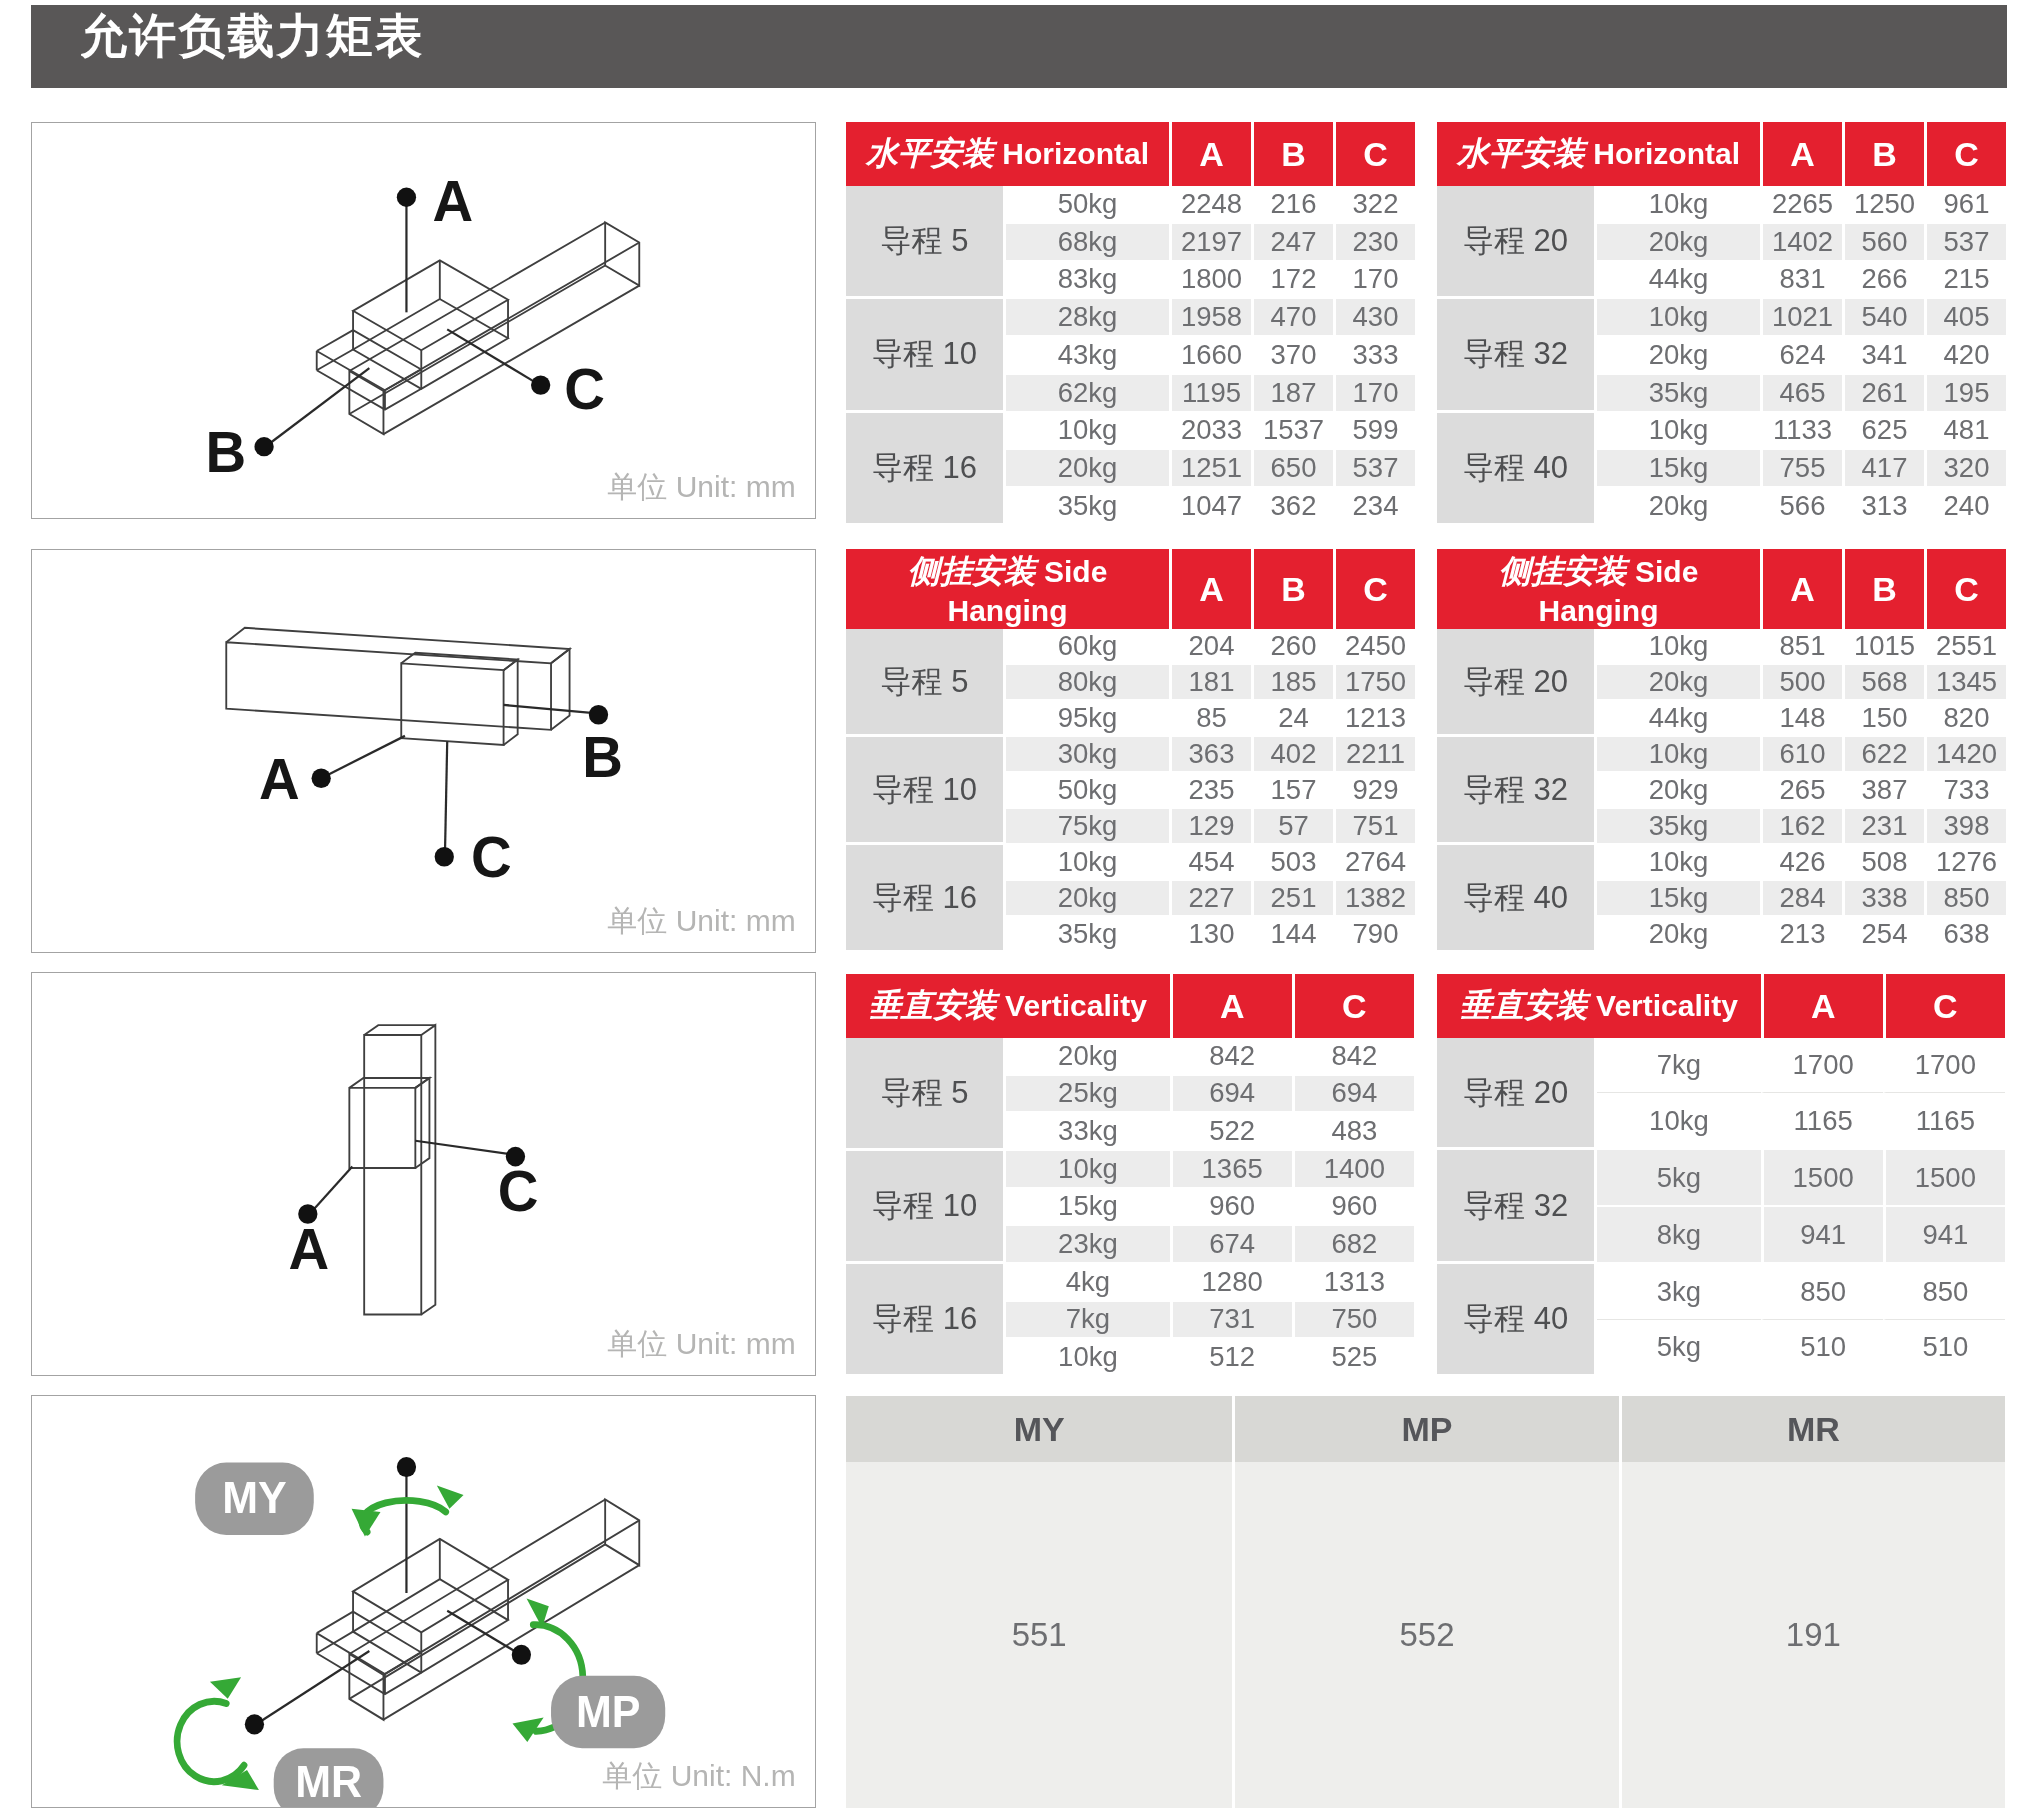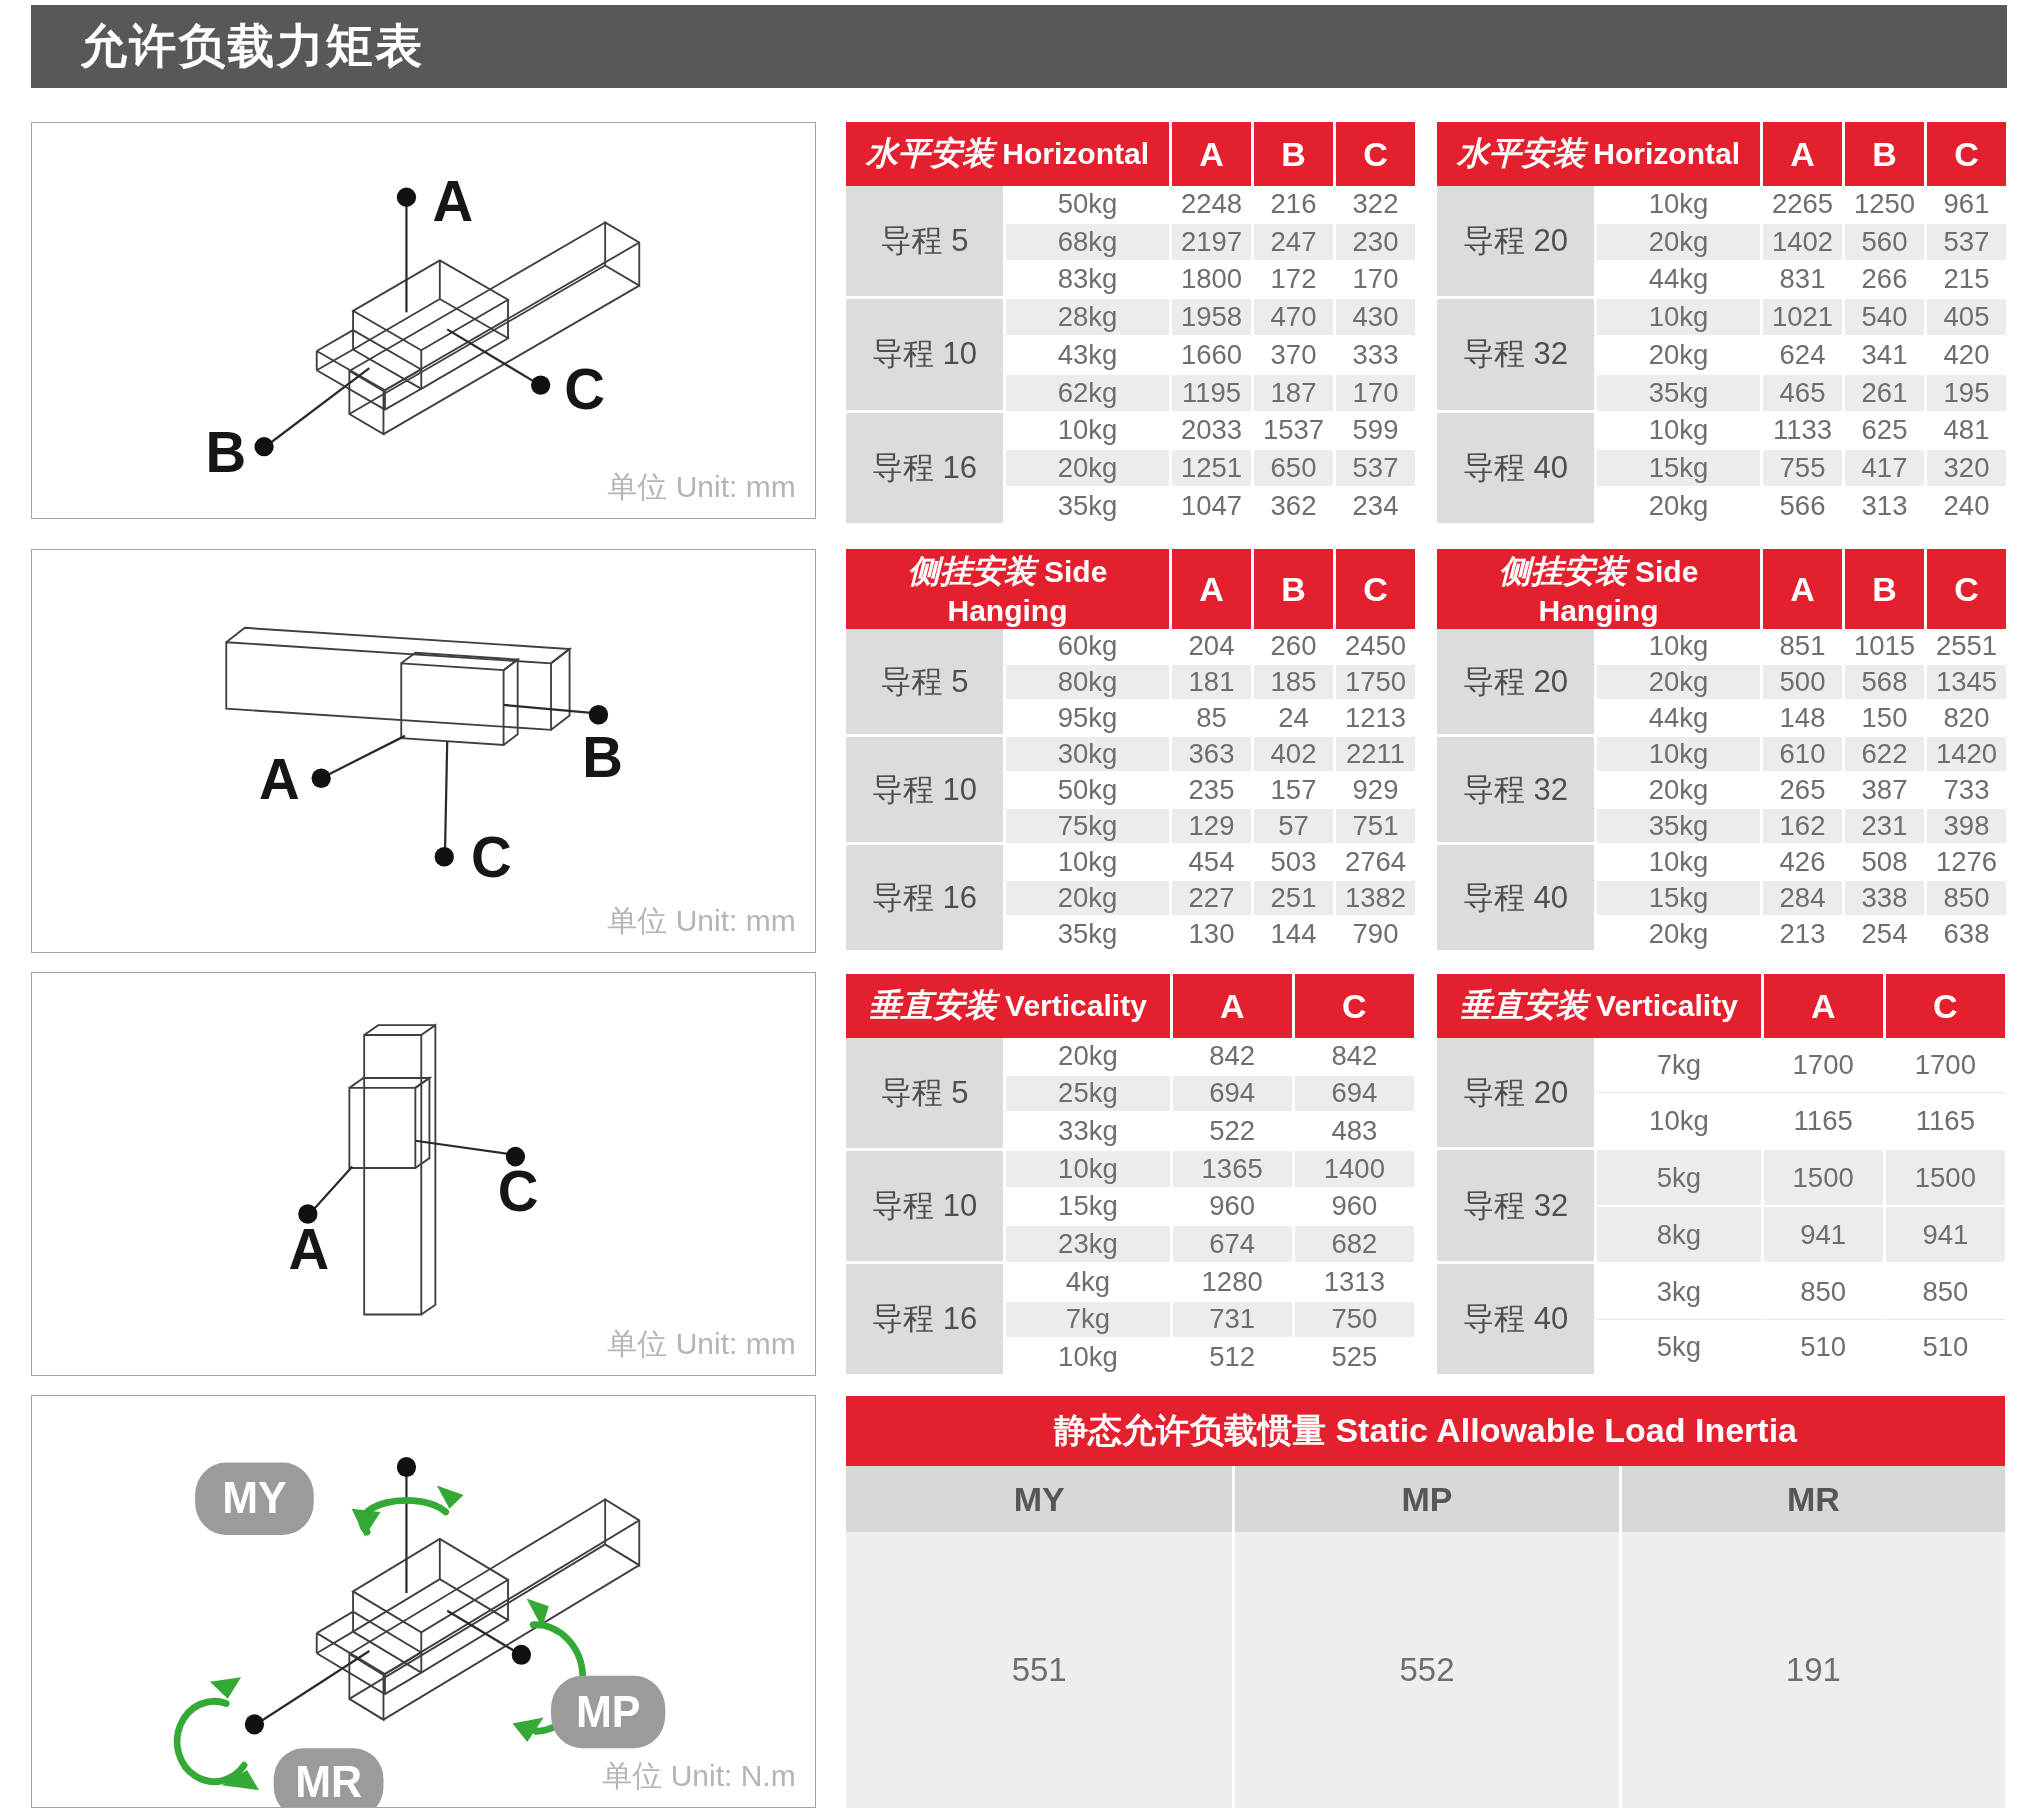--- a/index.html
+++ b/index.html
@@ -14,21 +14,21 @@
     --line-dark:#3f3f3f;
     --green:#35a936;
     --pill-gray:#9b9b9b;
   }
   html,body{margin:0;padding:0;background:#ffffff;}
   .page{position:relative;width:2035px;height:1818px;background:#ffffff;
         font-family:"Liberation Sans","DejaVu Sans",sans-serif;overflow:hidden;}
 
   
   .topbar{position:absolute;left:31px;top:4.5px;width:1976px;height:83px;background:var(--bar-gray);
-          display:flex;align-items:center;box-sizing:border-box;padding-left:49px;}
+          display:flex;box-sizing:border-box;padding-left:49px;}
   .topbar .zh{color:#fff;font-size:47px;font-weight:bold;letter-spacing:2.2px;}
   .topbar .en{color:#fff;font-size:37px;font-weight:bold;margin-left:30px;}
 
   
   .diagram-box{position:absolute;left:31px;width:785px;background:#fff;border:1.5px solid #a3a3a3;
                box-sizing:border-box;margin:0;}
   .diagram-box svg{position:absolute;left:0;top:0;width:100%;height:100%;}
   .diagram-box .unit{position:absolute;right:19.3px;bottom:10.4px;font-size:30px;color:var(--unit-gray);}
   #dg1{top:122px;height:397px;}
   #dg2{top:549px;height:404px;}
@@ -610,23 +610,20 @@
             <td class="val">510</td>
           </tr>
         </tbody>
       </table>
     </section>
 
   <section class="tbl" id="ti">
       <table class="inertia-table">
         <thead>
           <tr>
-            <th class="title" colspan="3"><span class="tz">静态允许负载惯量</span><span class="te"> Static Allowable Load Inertia</span></th>
-          </tr>
-          <tr>
             <th class="col">MY</th>
             <th class="col">MP</th>
             <th class="col">MR</th>
           </tr>
         </thead>
         <tbody>
           <tr>
             <td class="ival">551</td>
             <td class="ival">552</td>
             <td class="ival">191</td>

